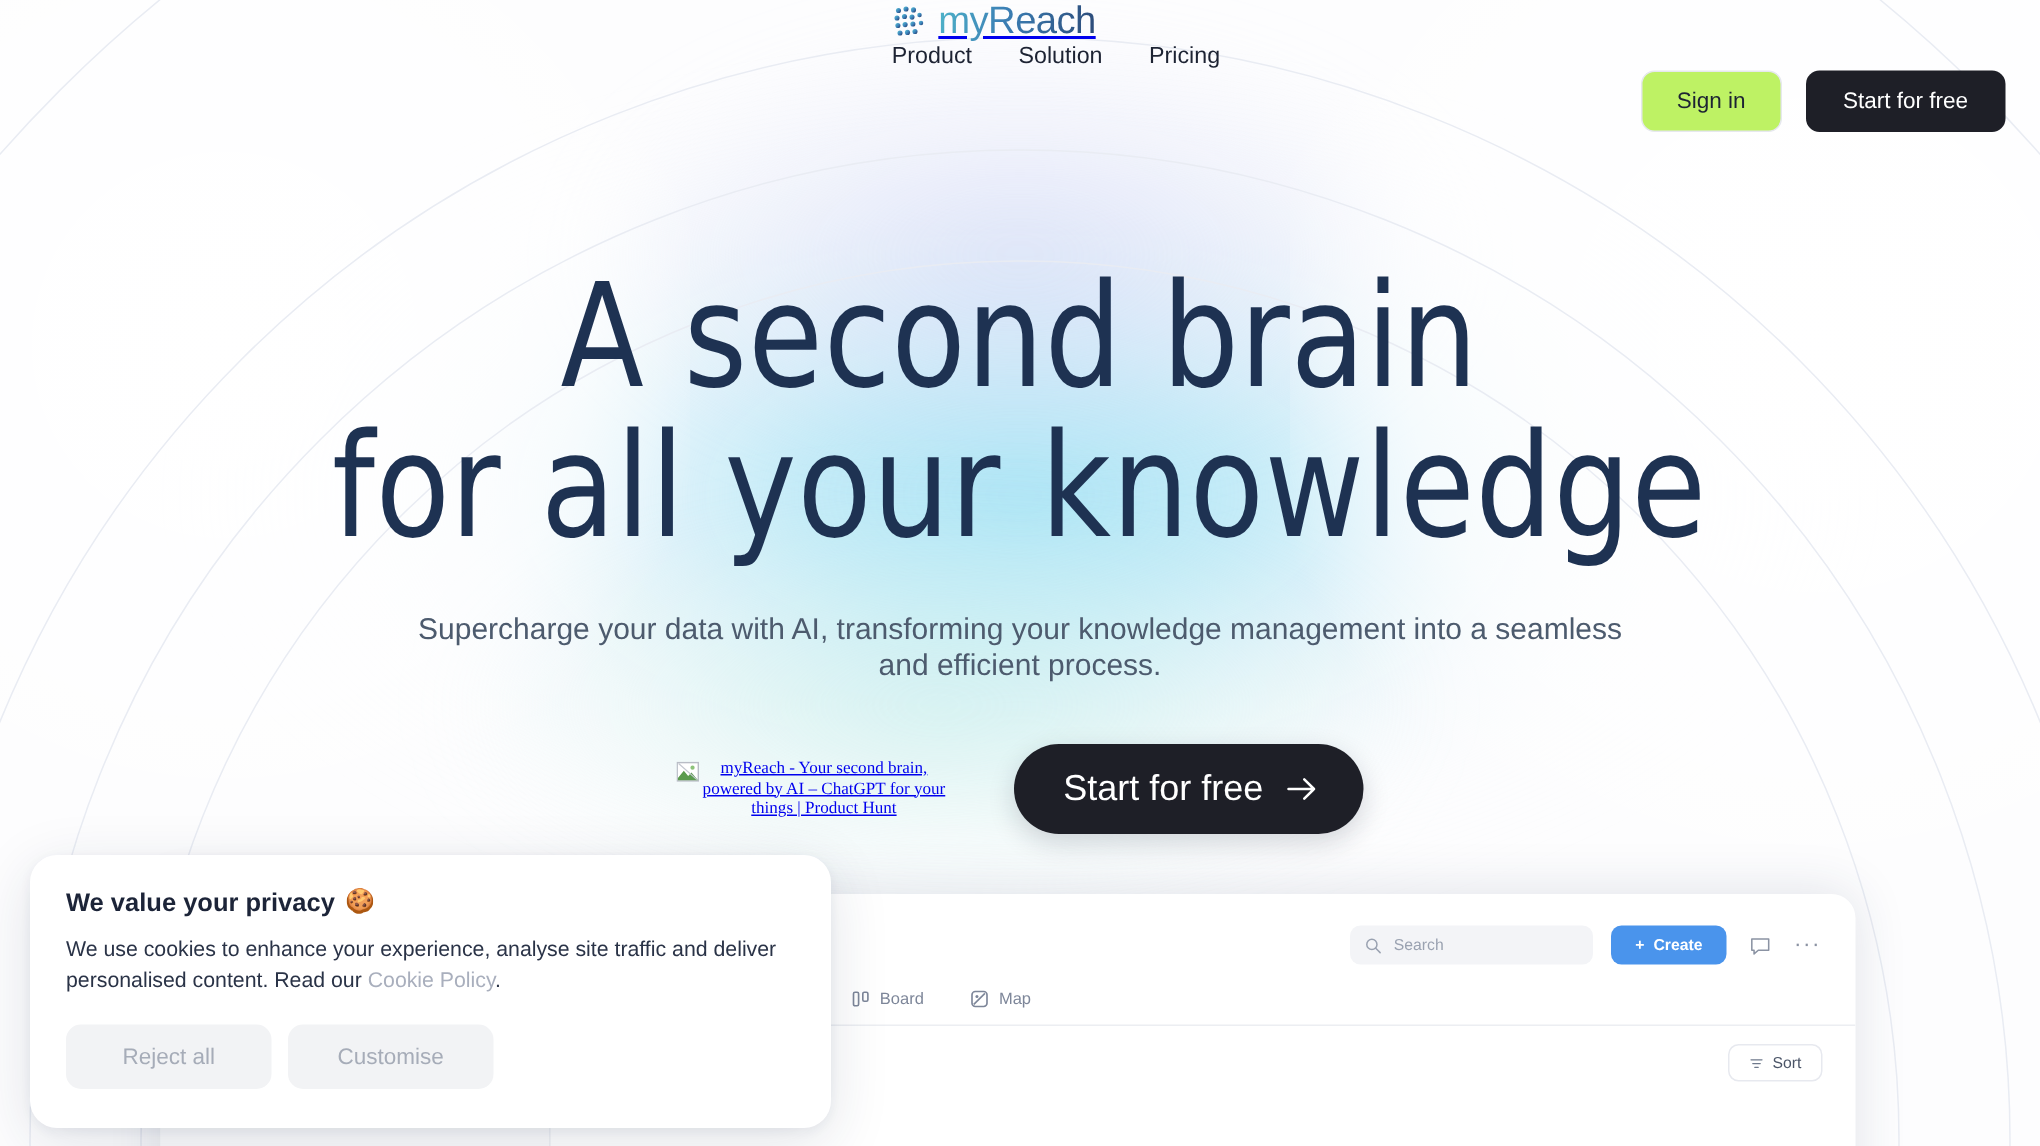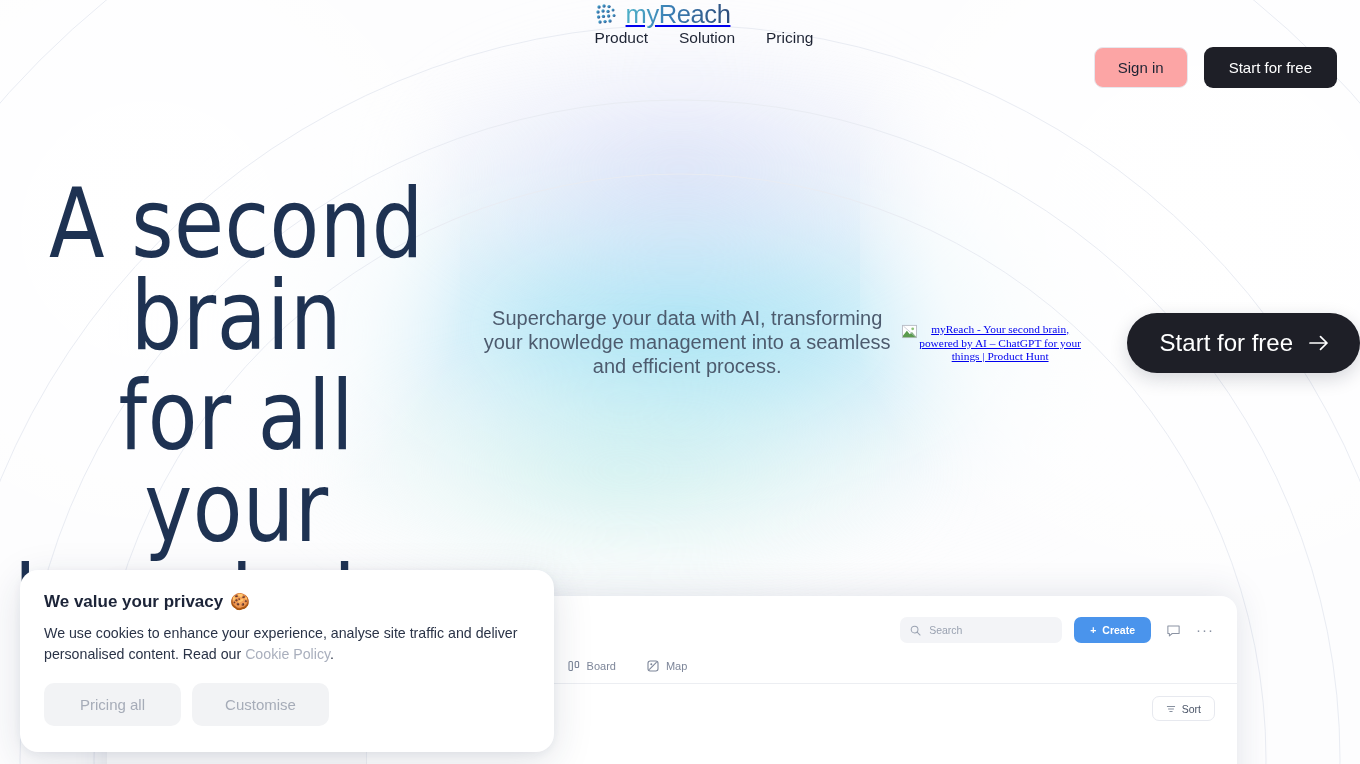--- a/index.html
+++ b/index.html
@@ -120,21 +120,21 @@
   }
   .nav-right {
     margin-left: auto;
     display: flex;
     align-items: center;
     gap: 16px;
   }
   .btn-signin {
     font-size: 15px;
     color: #1d2333;
-    background: #fca5a5;
+    background: #bef264;
     border: 1px solid #e6e8ee;
     border-radius: 9px;
     padding: 11px 23px;
     cursor: pointer;
     font-family: inherit;
     white-space: nowrap;
   }
   .btn-start-nav {
     font-size: 15px;
     color: #ffffff;
@@ -146,20 +146,21 @@
     font-family: inherit;
     white-space: nowrap;
   }
 
   
   .hero {
     position: absolute;
     top: 0; left: 0; right: 0;
     z-index: 20;
     display: flex;
+    flex-direction: column;
     align-items: center;
     pointer-events: none;
     justify-content: flex-end;
   }
   .hero > * { pointer-events: auto; }
 
   .headline {
     margin-top: 178px;
     text-align: center;
     color: #1e3252;
@@ -625,16 +626,16 @@
 
 <div class="cookie">
   <div class="cookie-title">
     <span>We value your privacy</span>
     <span class="cookie-emoji">🍪</span>
   </div>
 
   <div class="cookie-text"><span>We use cookies to enhance your experience, analyse site traffic and deliver personalised content. Read our </span><a class="cookie-link" href="#">Cookie Policy</a><span>.</span></div>
 
   <div class="cookie-btns">
-    <button class="ck-btn ck-reject">Pricing all</button>
+    <button class="ck-btn ck-reject">Reject all</button>
     <button class="ck-btn ck-custom">Customise</button>
   </div>
 </div>
 
 </body></html>

